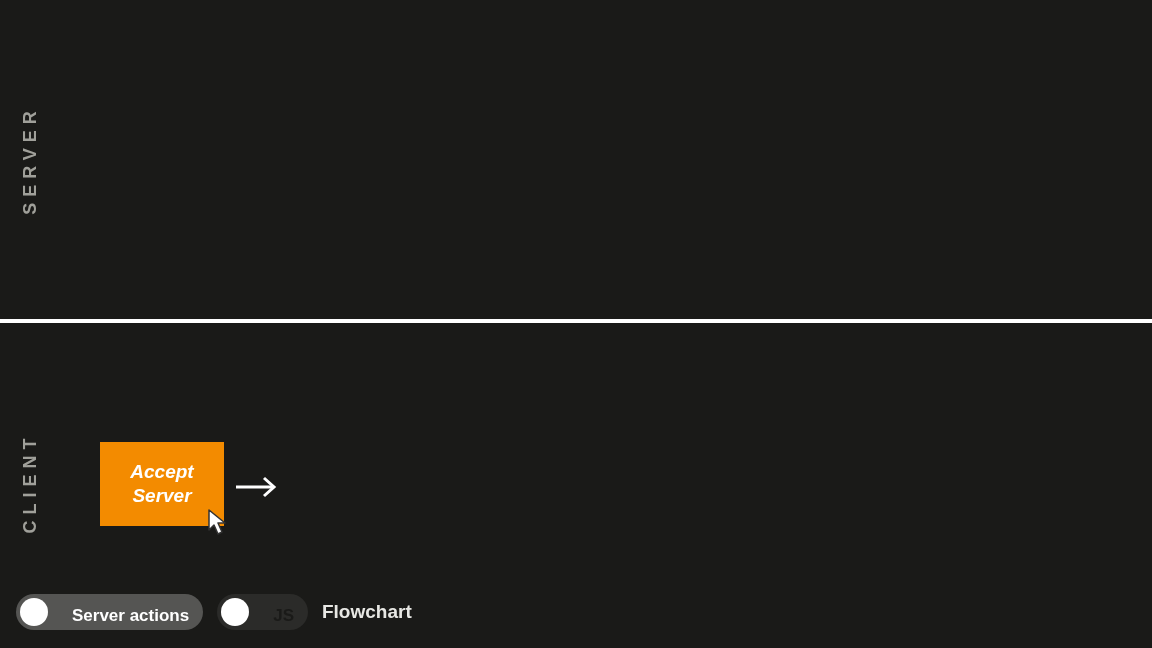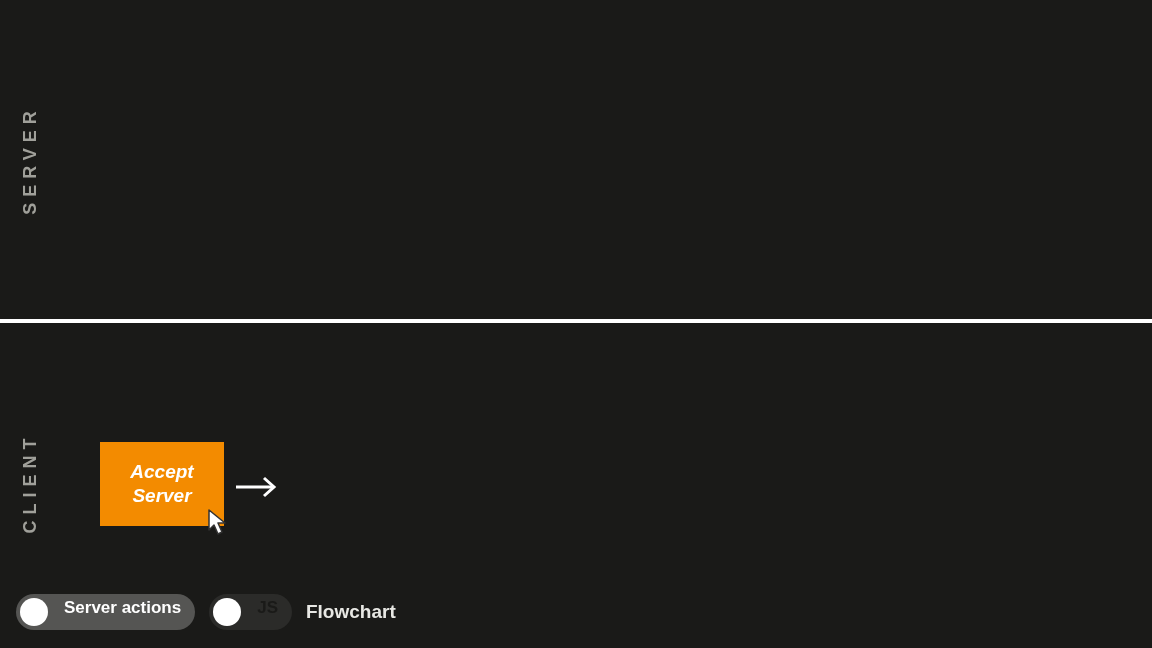--- a/index.html
+++ b/index.html
@@ -100,25 +100,25 @@
     position: absolute;
     left: 16px;
     bottom: 18px;
     display: flex;
     align-items: center;
     gap: 14px;
   }
 
   .pill {
     display: inline-flex;
-    align-items: flex-start;
+    align-items: flex-end;
     border-radius: 999px;
     padding: 4px 14px 4px 4px;
     cursor: pointer;
-    gap: 16px;
+    gap: 24px;
   }
   .pill.on {
     background: #555553;
   }
   .pill.off {
     background: #2b2b29;
   }
   .knob {
     width: 28px;
     height: 28px;

